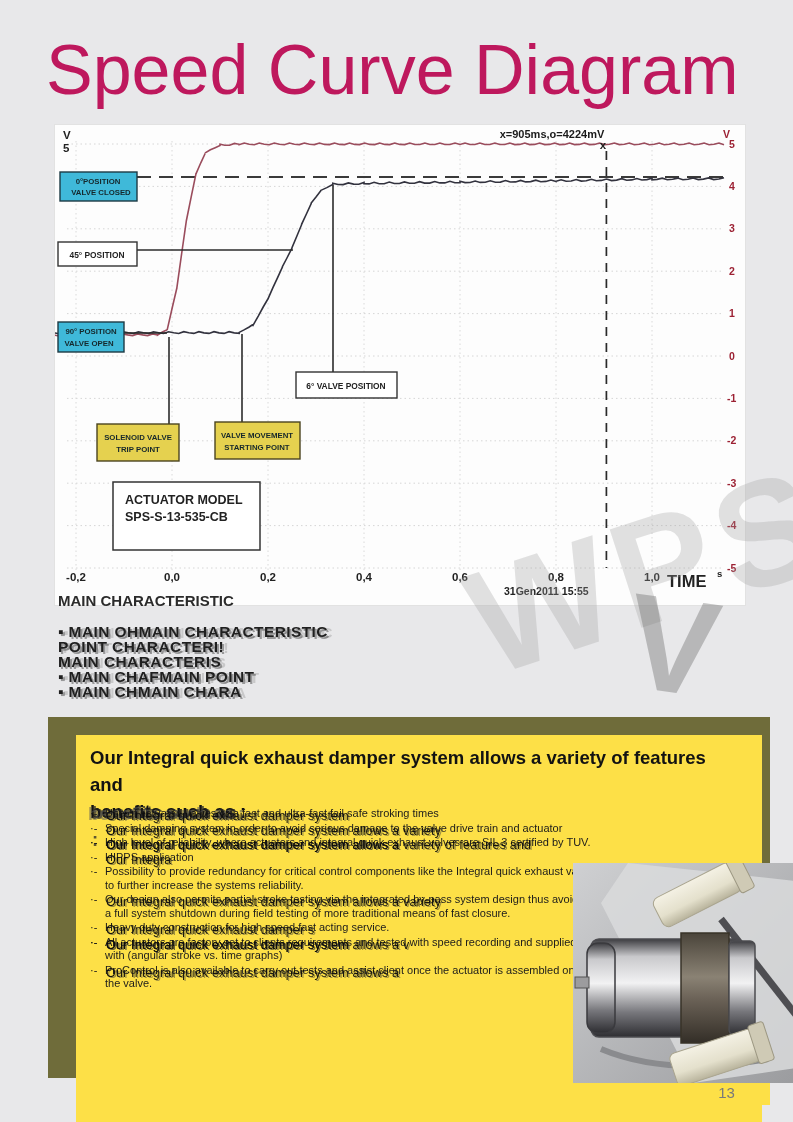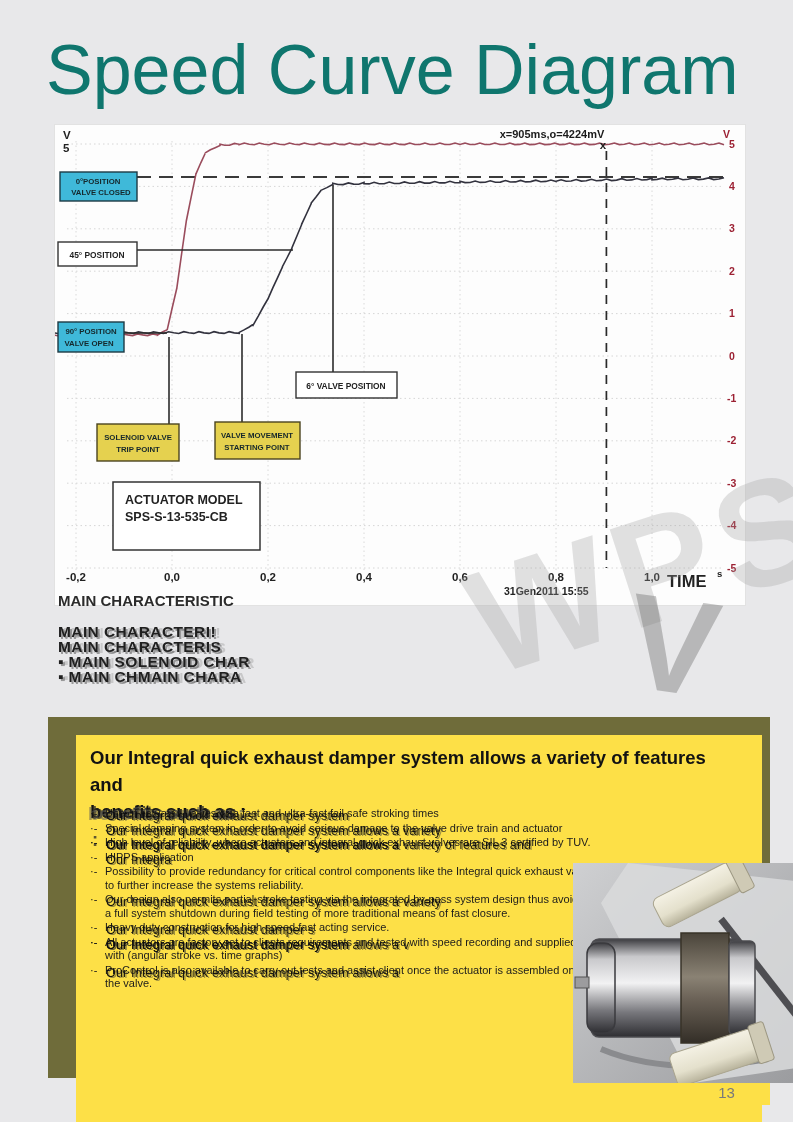--- a/index.html
+++ b/index.html
@@ -1,20 +1,20 @@
 <!DOCTYPE html>
 <html><head>
 <meta charset="utf-8">
 <style>
   html,body{margin:0;padding:0;}
   body{font-family:"Liberation Sans", sans-serif; background:#dcdcde;}
   .page{position:relative;width:793px;height:1122px;background:#e8e8ea;overflow:hidden;margin:0 auto;}
 
   
-  .title{position:absolute;left:46px;top:30px;font-size:70px;font-weight:200;color:#0f766e;letter-spacing:0px;font-stretch:condensed;}
+  .title{position:absolute;left:46px;top:30px;font-size:70px;font-weight:200;color:#be185d;letter-spacing:0px;font-stretch:condensed;}
 
   
   .chart{position:absolute;left:55px;top:125px;width:690px;height:480px;background:#fdfdfd;box-shadow:0 0 0 1px #e2e2e2;}
   .chart svg{position:absolute;left:0;top:0;}
   text{font-family:"Liberation Sans", sans-serif;}
   .ax-dark{fill:#222;font-weight:bold;font-size:11.5px;}
   .ax-red{fill:#9c2133;font-weight:bold;font-size:10.5px;}
   .readout{fill:#1a1a1a;font-weight:bold;font-size:11px;}
   .boxtxt{fill:#15272b;font-weight:bold;font-size:7.8px;text-anchor:middle;}
   .boxtxt2{fill:#222;font-weight:bold;font-size:8.4px;text-anchor:middle;}
@@ -156,23 +156,24 @@
       <text x="662" y="452" class="timesup">s</text>
     </svg>
 
     <div class="wm">WPS</div>
   </div>
 
   <div class="wm2">V</div>
 
   <div class="mc-head">MAIN CHARACTERISTIC</div>
   <div class="mc-lines">
-    <div class="mc-line">MAIN CHARACTERI!</div>
+    <div class="mc-line">▪ MAIN OHMAIN CHARACTERISTIC</div>
+    <div class="mc-line">POINT CHARACTERI!</div>
     <div class="mc-line">MAIN CHARACTERIS</div>
-    <div class="mc-line">▪ MAIN SOLENOID CHAR</div>
+    <div class="mc-line">▪ MAIN CHAFMAIN POINT</div>
     <div class="mc-line">▪ MAIN CHMAIN CHARA</div>
   </div>
 
   <div class="olive">
     <div class="beige">
       <div class="bz-head">
         <span>Our Integral quick exhaust damper system allows a variety of features and</span><br>
         <span class="g-wrap"><span>benefits such as :</span><span class="g2">benefits such as :</span><span class="g3">benefits such as :</span></span>
       </div>
 

